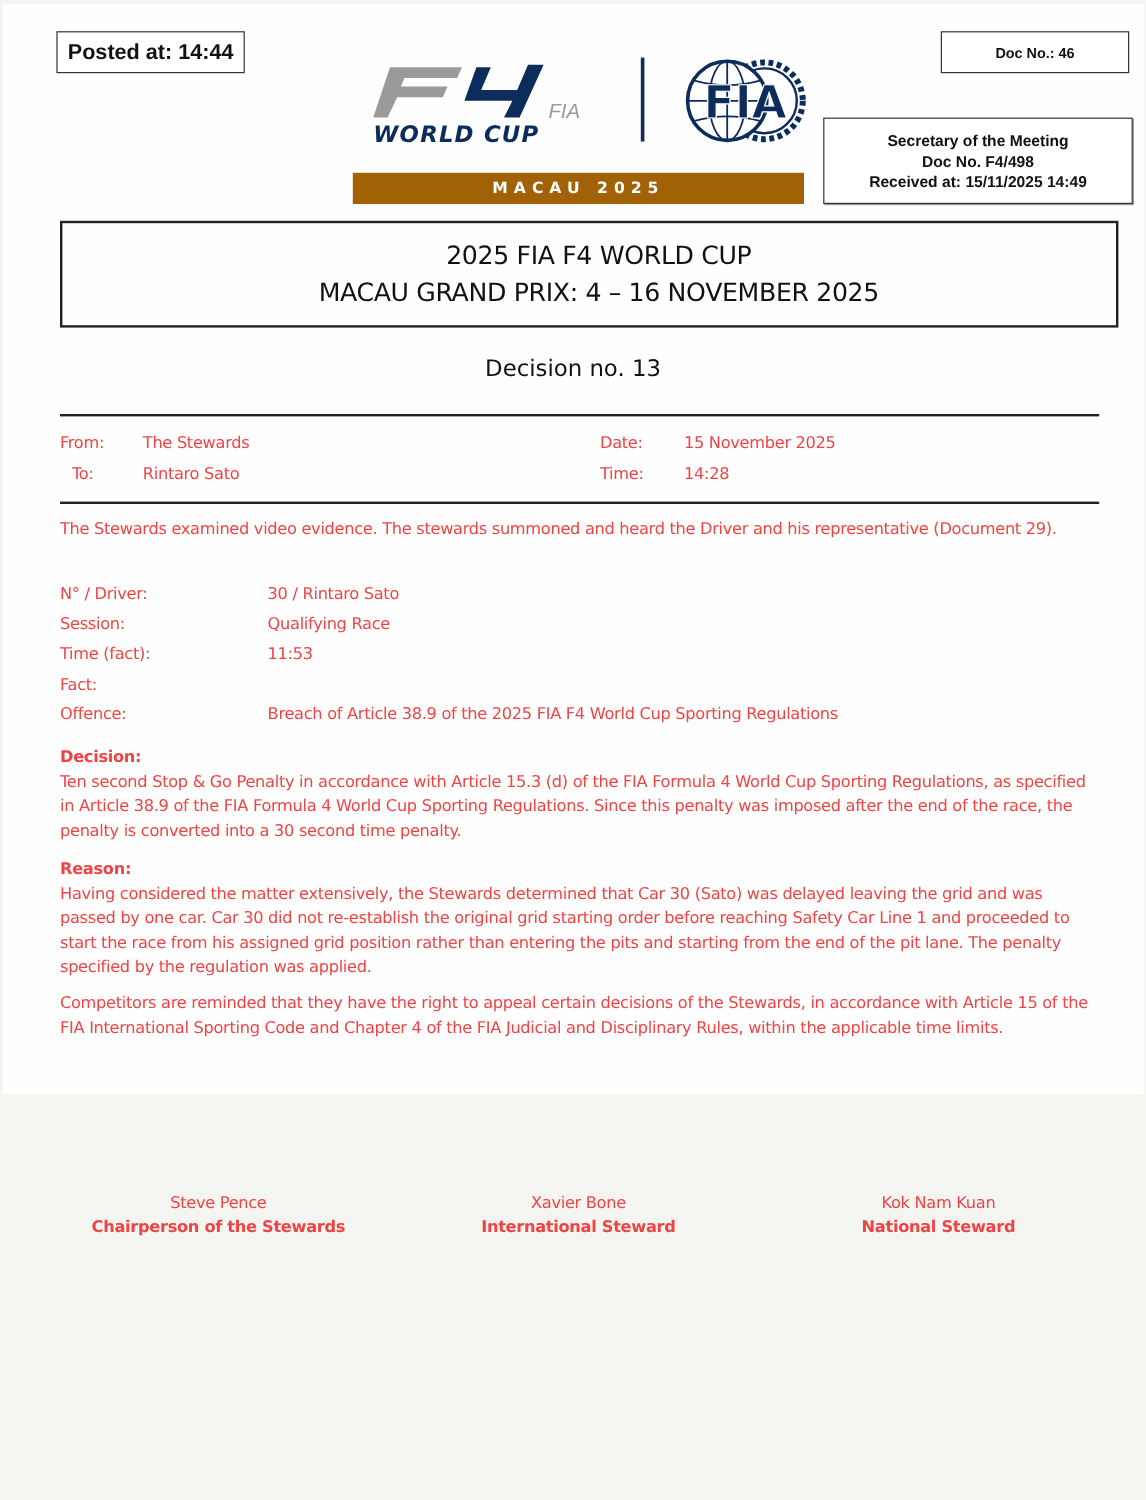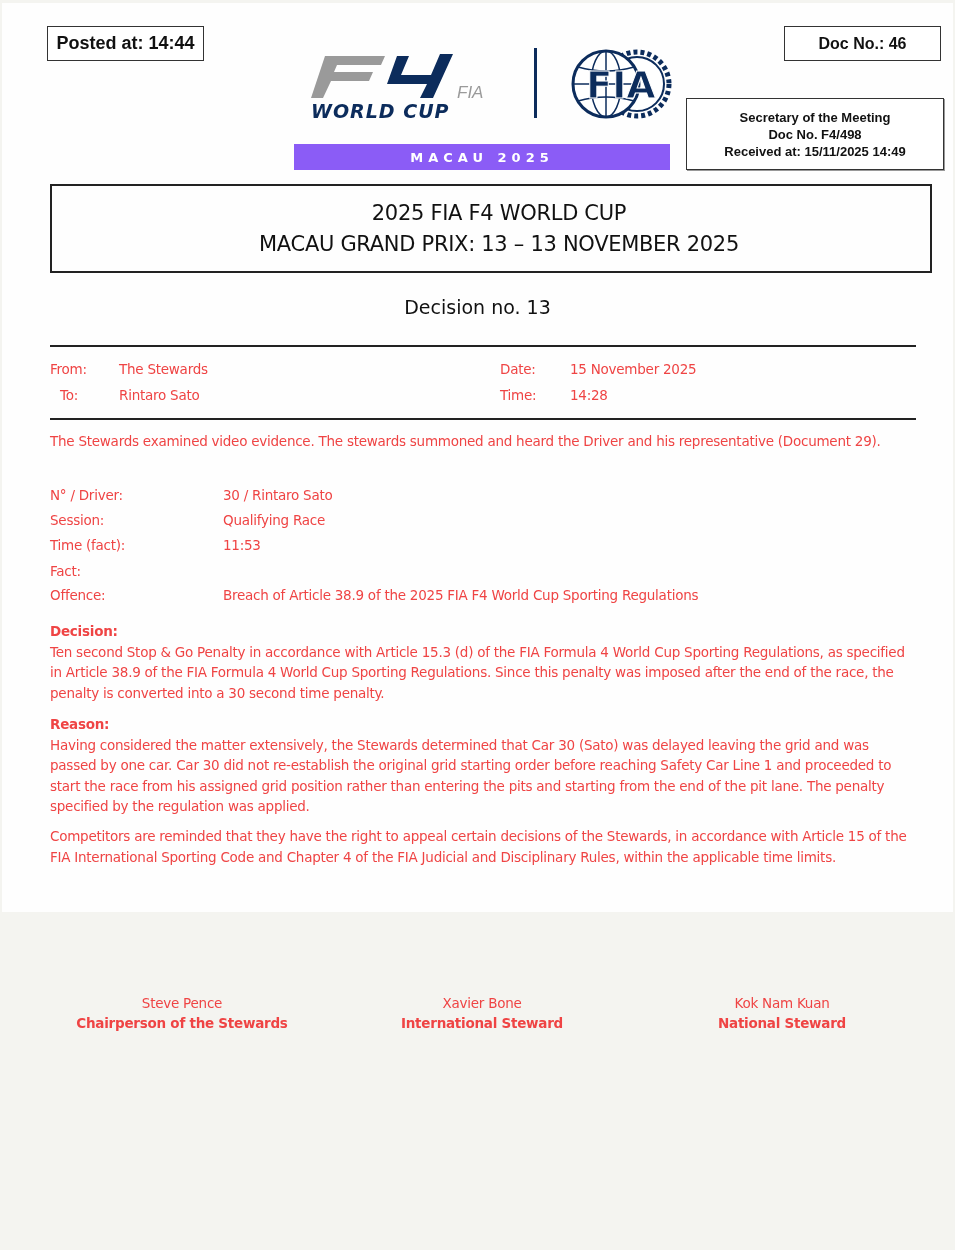--- a/index.html
+++ b/index.html
@@ -12,28 +12,28 @@
     .page {
       position: absolute; left: 2px; top: 3px;
       width: 951px; height: 909px;
       background: #fefefe;
     }
     .box {
       position: absolute; border: 1.5px solid #333; background: #fff;
       font-family: "Liberation Sans", sans-serif; font-weight: bold;
     }
     #posted { left: 45px; top: 23px; width: 155px; height: 33px; font-size: 18px; display:flex; align-items:center; justify-content:center; }
-    #docno { left: 782px; top: 23px; width: 155px; height: 33px; font-size: 16px; display:flex; align-items:center; justify-content:center; }
+    #docno { left: 782px; top: 23px; width: 155px; height: 33px; font-size: 12px; display:flex; align-items:center; justify-content:center; }
     #secretary { left: 684px; top: 95px; width: 256px; height: 70px; font-size: 13px; line-height: 17px; text-align:center; display:flex; flex-direction:column; justify-content:center; box-shadow: 1px 1px 0 #999; }
     .f4logo { position:absolute; left: 305px; top: 45px; width: 190px; height: 75px; }
     .divider-v { position:absolute; left: 532px; top: 45px; width: 3px; height: 70px; background:#0c2c5c; }
     .fialogo { position:absolute; left: 567px; top: 42px; width: 105px; height: 78px; }
     .macau-bar {
       position:absolute; left: 292px; top: 141px; width: 376px; height: 26px;
-      background:#8b5cf6; color:#fff; font-family:"DejaVu Sans", sans-serif;
+      background:#a16207; color:#fff; font-family:"DejaVu Sans", sans-serif;
       font-size: 13px; letter-spacing: 5px; font-weight: bold;
       display:flex; align-items:center; justify-content:center;
     }
     .title-box {
       position:absolute; left: 48px; top: 181px; width: 862px; height: 85px;
       border: 2px solid #222; text-align:center;
       font-family:"DejaVu Sans", sans-serif; font-size: 21px; line-height: 31px;
       display:flex; flex-direction:column; justify-content:center;
       letter-spacing: -0.3px;
       padding-left: 16px;
@@ -93,21 +93,21 @@
   </div>
 
   <div id="secretary" class="box">
     <div>Secretary of the Meeting</div>
     <div>Doc No. F4/498</div>
     <div>Received at: 15/11/2025 14:49</div>
   </div>
 
   <div class="title-box">
     <div>2025 FIA F4 WORLD CUP</div>
-    <div>MACAU GRAND PRIX: 13 – 13 NOVEMBER 2025</div>
+    <div>MACAU GRAND PRIX: 4 – 16 NOVEMBER 2025</div>
   </div>
 
   <div class="decision-title">Decision no. 13</div>
 
   <div class="hr" style="top:342px"></div>
 
   <div class="abs txt" style="left:48px; top:358px;">From:</div>
   <div class="abs txt" style="left:117px; top:358px;">The Stewards</div>
   <div class="abs txt" style="left:48px; top:384px;margin-left:10px;">To:</div>
   <div class="abs txt" style="left:117px; top:384px;">Rintaro Sato</div>

